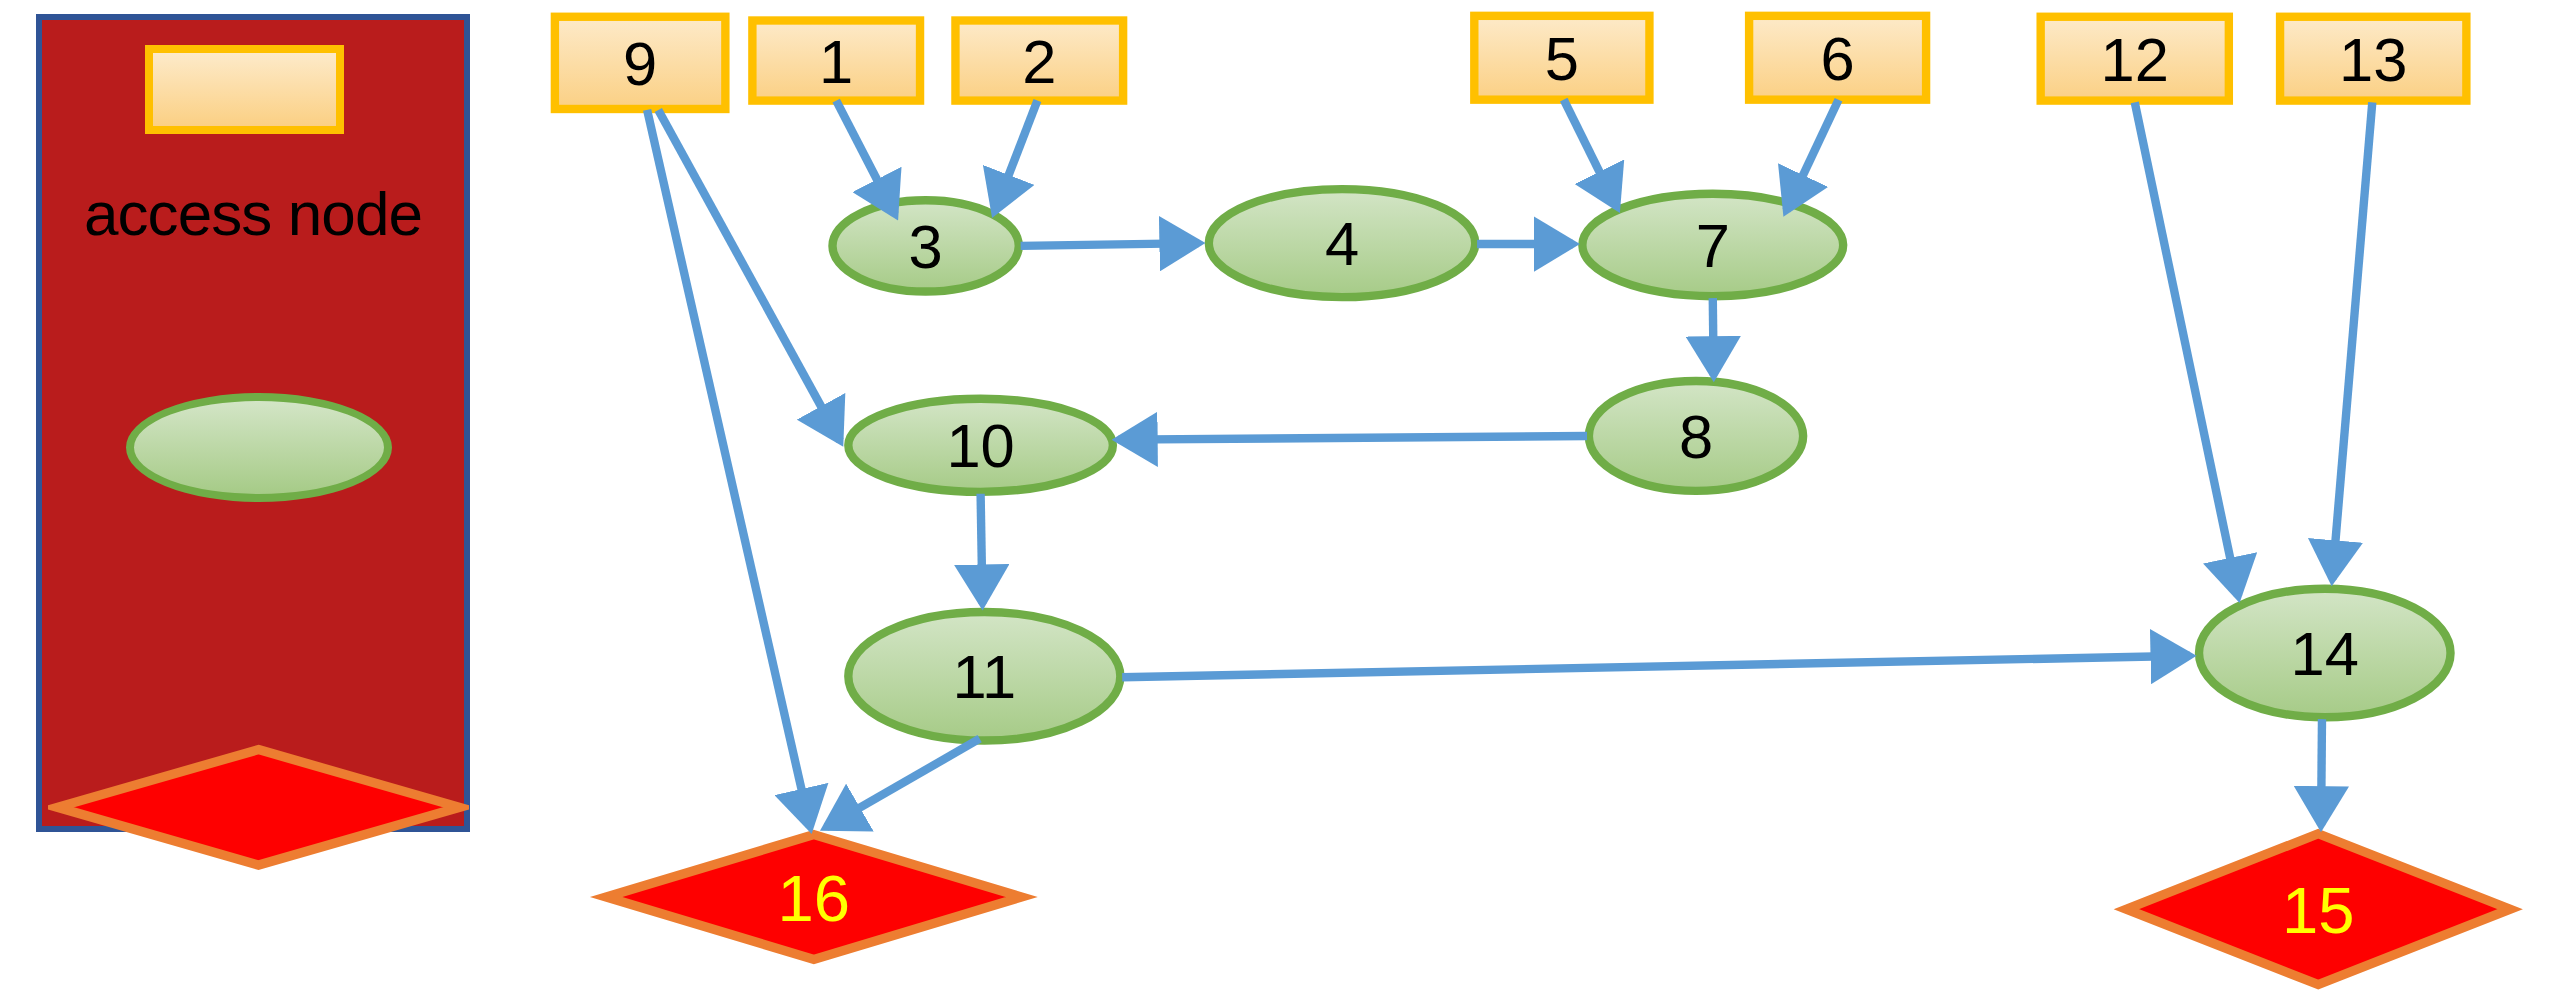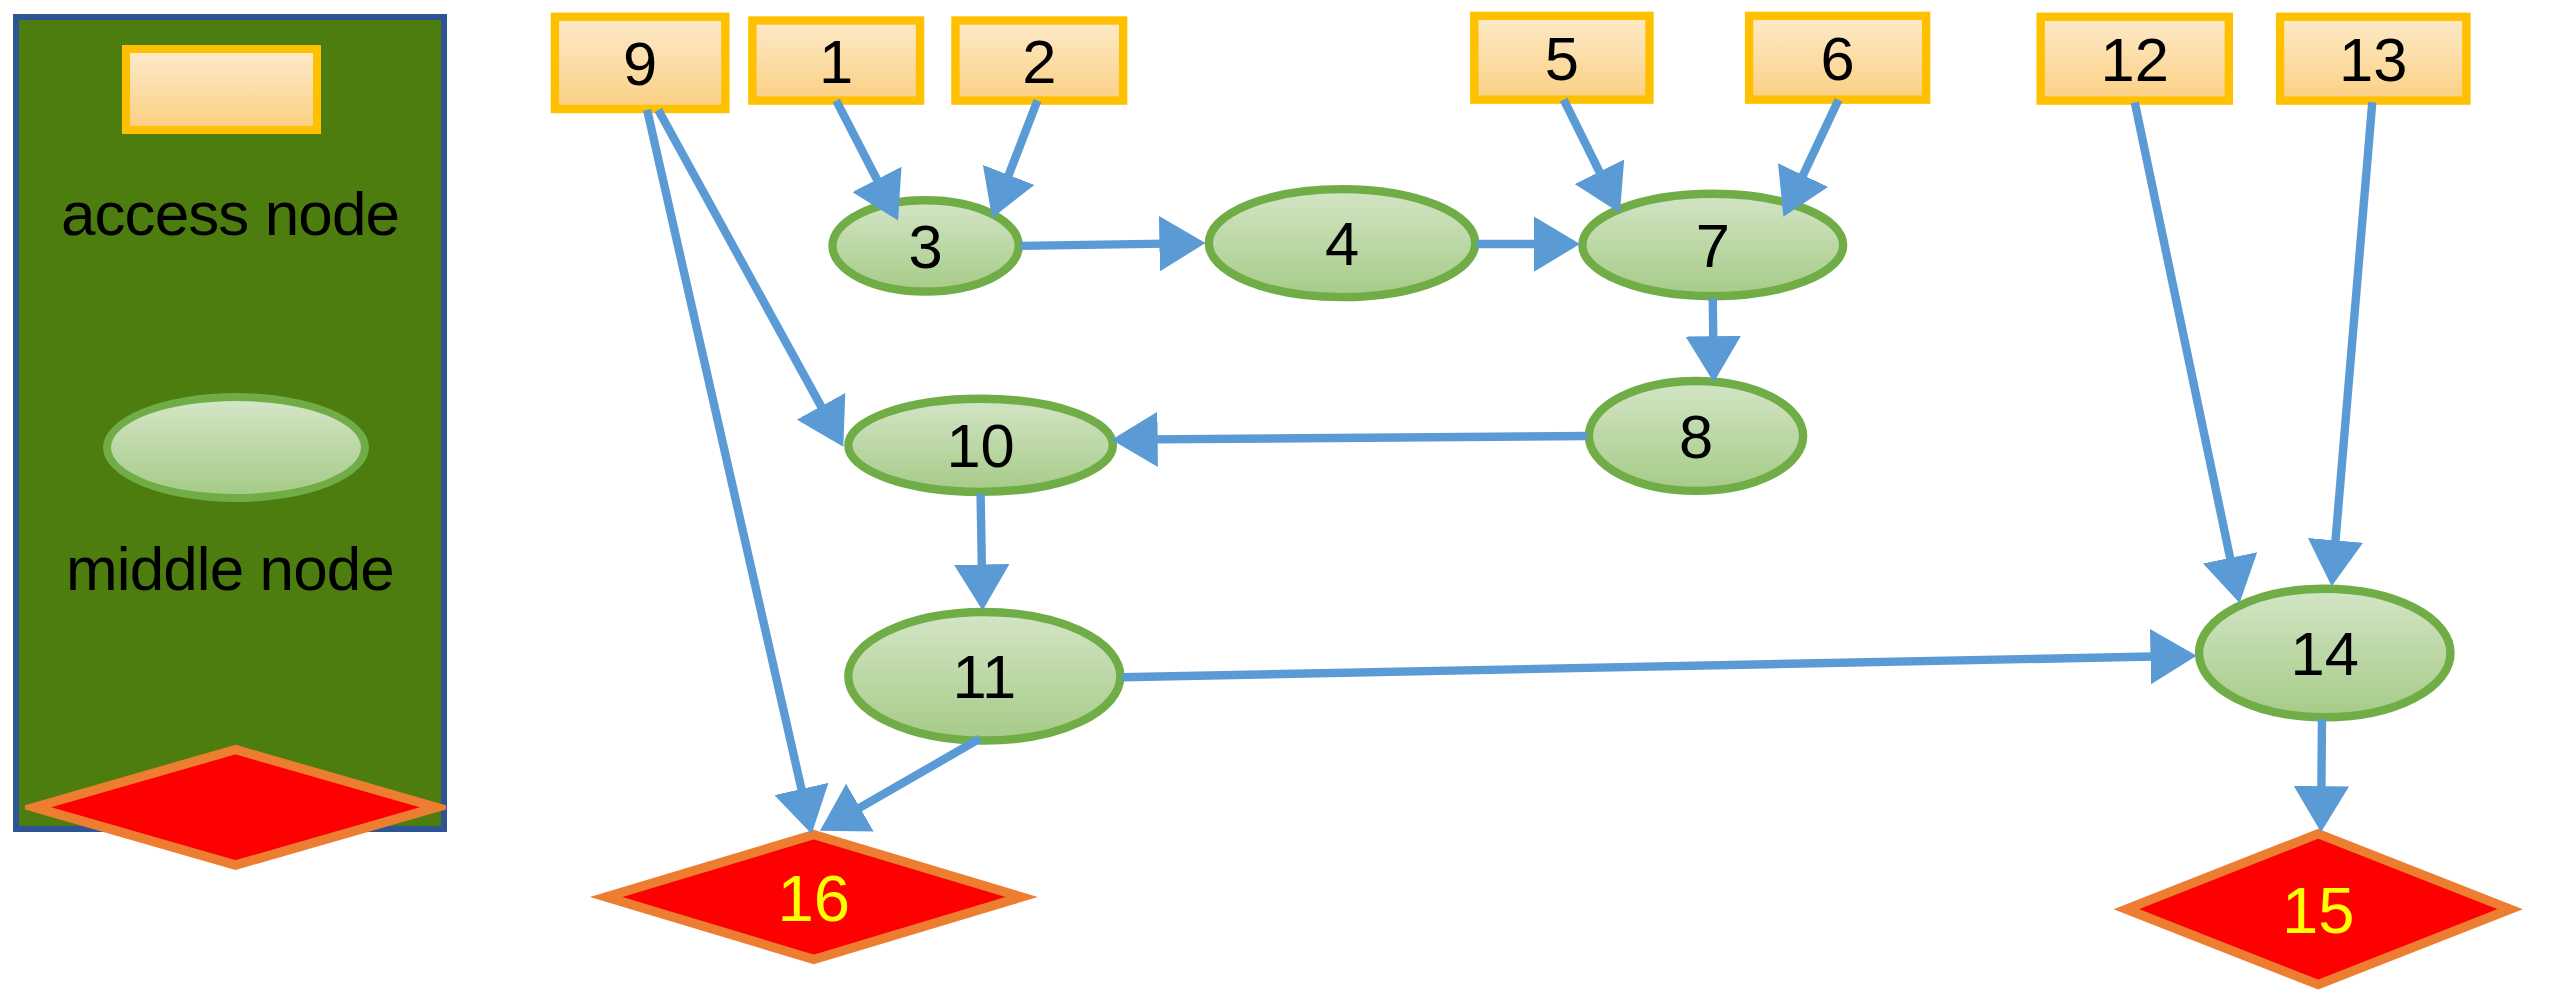--- a/index.html
+++ b/index.html
@@ -5,22 +5,22 @@
   html,body{margin:0;padding:0;background:#ffffff;}
   #canvas{
     position:relative;
     width:2576px;height:993px;
     background:#ffffff;
     font-family:"Liberation Sans", sans-serif;
     overflow:hidden;
   }
   
   #legend-box{
-    position:absolute;left:13px;top:14px;width:434px;height:818px;
-    border:6.5px solid #2F5496;box-sizing:border-box;background:#4d7c0f;
+    position:absolute;left:36px;top:14px;width:434px;height:818px;
+    border:6.5px solid #2F5496;box-sizing:border-box;background:#b91c1c;
   }
   .legend-label{
     position:absolute;left:0;width:100%;text-align:center;
     font-size:62px;color:#000;letter-spacing:-0.9px;white-space:nowrap;
   }
   #legend-access-swatch{
     position:absolute;left:103px;top:25px;width:199px;height:89px;
     border:8.4px solid #FFC000;box-sizing:border-box;
     background:linear-gradient(to bottom,#fdeac9,#fbd084);
   }
@@ -40,21 +40,20 @@
 </head>
 <body>
 
 <div id="canvas">
 
   <div id="legend-box">
     <div id="legend-access-swatch"></div>
     <div class="legend-label" style="top:158px;">access node</div>
 
     <div id="legend-middle-swatch"></div>
-    <div class="legend-label" style="top:513px;">middle node</div>
 
     <svg id="legend-critical-swatch" width="421" height="140" viewBox="0 0 452 150">
       <polygon points="226,8 442,70 226,132 10,70" fill="#FE0000" stroke="#ED7D31" stroke-width="10"></polygon>
     </svg>
   </div>
 
   <svg id="graph-svg" width="2576" height="993" viewBox="0 0 2764 1066">
     <defs>
       <linearGradient id="gradOrange" x1="0" y1="0" x2="0" y2="1">
         <stop offset="0" stop-color="#fdeac9"></stop>

